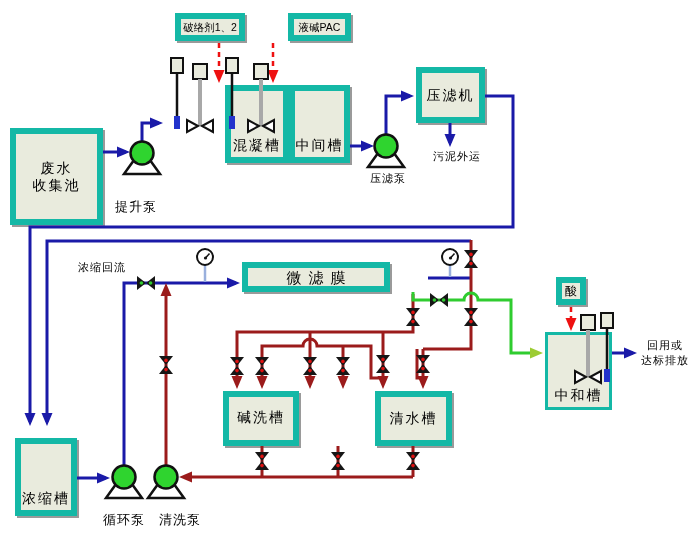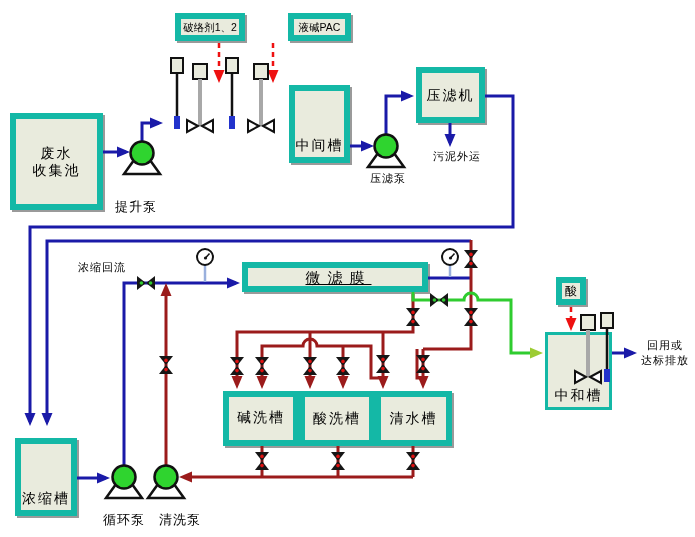--- a/index.html
+++ b/index.html
@@ -16,51 +16,51 @@
   .flabel{position:absolute;font-size:13px;letter-spacing:1px;text-align:center;white-space:nowrap;}
   .flabel.s{font-size:11px;}
   svg{position:absolute;left:0;top:0;}
   .lay1{z-index:1}.lay2{z-index:2}.lay3{z-index:3}
 </style>
 </head>
 <body>
 
 <div id="canvas">
 
-  <div class="vessel lay1" style="left:10px;top:113px;width:93px;height:97px;">
+  <div class="vessel lay1" style="left:10px;top:128px;width:93px;height:97px;">
     <div>
       <div>废水</div>
       <div>收集池</div>
     </div>
   </div>
 
   <div class="vessel smallbox lay1" style="left:175px;top:13px;width:70px;height:28px;">
     <span>破络剂1、2</span>
   </div>
   <div class="vessel smallbox lay1" style="left:249px;top:13px;width:63px;height:28px;margin-left:39px;">
     <span>液碱PAC</span>
   </div>
 
+  <div class="vessel bottomlbl lay1" style="left:225px;top:85px;width:64px;height:78px;">
+    <span>混凝槽</span>
+  </div>
   <div class="vessel bottomlbl lay1" style="left:289px;top:85px;width:61px;height:78px;">
     <span>中间槽</span>
   </div>
 
   <div class="vessel lay1" style="left:416px;top:67px;width:69px;height:56px;">
     <span>压滤机</span>
   </div>
 
-  <div class="vessel spread lay1" style="left:242px;top:262px;width:186px;height:30px;text-decoration:underline;">
+  <div class="vessel spread lay1" style="left:242px;top:262px;width:148px;height:30px;">
     <span>微滤膜</span>
   </div>
 
   <div class="vessel bottomlbl lay1" style="left:223px;top:391px;width:76px;height:55px;align-items:center;">
     <span>碱洗槽</span>
-  </div>
-  <div class="vessel lay1" style="left:299px;top:391px;width:76px;height:55px;">
-    <span>酸洗槽</span>
   </div>
   <div class="vessel lay1" style="left:375px;top:391px;width:77px;height:55px;">
     <span>清水槽</span>
   </div>
 
   <div class="vessel bottomlbl lay1" style="left:15px;top:438px;width:62px;height:78px;">
     <span>浓缩槽</span>
   </div>
 
   <div class="vessel smallbox lay1" style="left:556px;top:277px;width:30px;height:28px;font-size:12px;">

